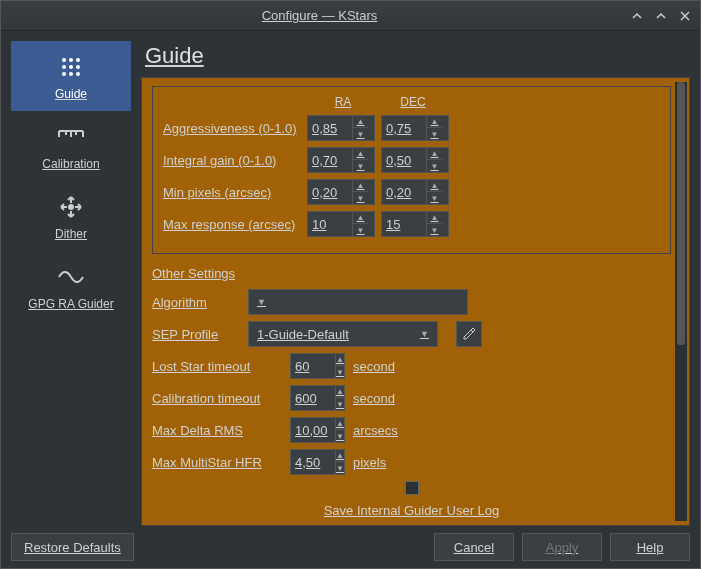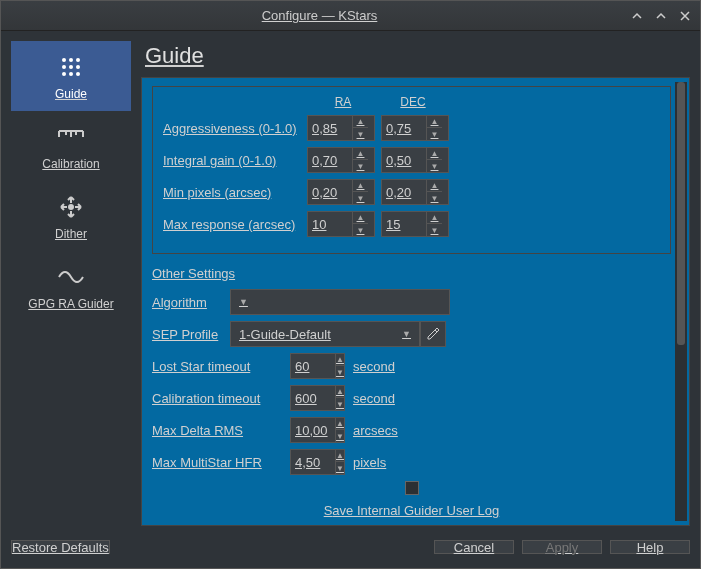--- a/index.html
+++ b/index.html
@@ -10,50 +10,50 @@
 .titlebar-buttons { display: flex; gap: 10px; }
 .tbtn { width: 14px; height: 14px; color: #ccc; cursor: pointer; display: flex; align-items: center; justify-content: center; font-size: 12px; }
 .content { flex: 1; display: flex; background: #2e3338; padding: 10px 10px 0 10px; overflow: hidden; }
 .sidebar { width: 120px; background: #2e3338; display: flex; flex-direction: column; }
 .side-item { display: flex; flex-direction: column; align-items: center; padding: 10px 4px; cursor: pointer; gap: 4px; }
 .side-item.active { background: #3b5b93; color: #fff; }
 .side-icon { width: 32px; height: 32px; display: flex; align-items: center; justify-content: center; }
 .side-label { font-size: 12px; }
 .main { flex: 1; display: flex; flex-direction: column; padding-left: 10px; overflow: hidden; }
 .page-title { font-size: 22px; color: #e0e0e0; padding: 2px 0 8px 4px; font-weight: 300; }
-.scroll-area { flex: 1; border: 1px solid #444; background: #0369a1; position: relative; padding: 8px 18px 4px 10px; overflow: hidden; }
+.scroll-area { flex: 1; border: 1px solid #444; background: #a16207; position: relative; padding: 8px 18px 4px 10px; overflow: hidden; }
 .scrollbar { position: absolute; right: 2px; top: 4px; width: 12px; height: calc(100% - 8px); background: #2b3034; }
 .scrollbar-thumb { position: absolute; top: 0; left: 2px; width: 8px; height: 60%; background: #555; border-radius: 3px; }
 .group { border: 1px solid #444; padding: 8px 10px 10px 10px; margin-bottom: 12px; }
 .col-headers { display: flex; margin-bottom: 6px; }
 .col-headers .spacer { width: 145px; }
 .col-headers .ch { width: 70px; text-align: center; font-size: 12px; }
 .form-row { display: flex; align-items: center; margin-bottom: 6px; gap: 6px; }
 .form-label { width: 138px; font-size: 13px; }
 .spin { display: flex; align-items: center; background: #3a3f44; border: 1px solid #555; height: 26px; width: 68px; }
 .spin input { background: transparent; border: none; color: #d0d0d0; width: 44px; padding: 0 4px; font-size: 13px; outline: none; }
 .spin-btns { display: flex; flex-direction: column; width: 16px; border-left: 1px solid #555; }
 .spin-up, .spin-down { height: 12px; display: flex; align-items: center; justify-content: center; font-size: 8px; color: #aaa; cursor: pointer; }
 .spin-up { border-bottom: 1px solid #555; }
 .section-label { font-size: 13px; margin: 4px 0 8px 0; }
-.select-row { display: flex; align-items: center; margin-bottom: 6px; gap: 0; }
+.select-row { display: flex; align-items: center; margin-bottom: 6px; gap: 18px; }
 .select-label { width: 78px; font-size: 13px; }
 .select { background: #3a3f44; border: 1px solid #555; height: 26px; display: flex; align-items: center; padding: 0 8px; gap: 6px; cursor: pointer; }
 .select .sel-text { flex: 1; }
 .select .chev { font-size: 9px; color: #aaa; }
 .edit-btn { width: 26px; height: 26px; background: #3a3f44; border: 1px solid #555; display: flex; align-items: center; justify-content: center; cursor: pointer; }
 .os-row { display: flex; align-items: center; margin-bottom: 6px; gap: 8px; }
 .os-label { width: 130px; font-size: 13px; }
 .os-spin { width: 55px; }
 .os-unit { font-size: 13px; }
 .checkbox-row { display: flex; align-items: center; gap: 8px; margin-top: 6px; flex-direction: column; }
 .chk { width: 14px; height: 14px; border: 1px solid #666; background: #2b3034; }
 .footer { height: 42px; display: flex; align-items: center; padding: 0 10px; gap: 8px; background: #2e3338; }
 .footer-spacer { flex: 1; }
-.btn { height: 14px; min-width: 80px; padding: 0 0; background: #3a3f44; border: 1px solid #555; color: #d0d0d0; font-size: 13px; display: flex; align-items: center; justify-content: center; cursor: pointer; }
+.btn { height: 28px; min-width: 80px; padding: 0 12px; background: #3a3f44; border: 1px solid #555; color: #d0d0d0; font-size: 13px; display: flex; align-items: center; justify-content: center; cursor: pointer; }
 .btn.primary { border: 1px solid #5a7fbf; }
 .btn.disabled { color: #777; }
 .btn .ul { text-decoration: underline; }
 svg { stroke: currentColor; fill: none; }
 </style>
 </head>
 <body>
 
 <div class="window">
   <div class="titlebar">

